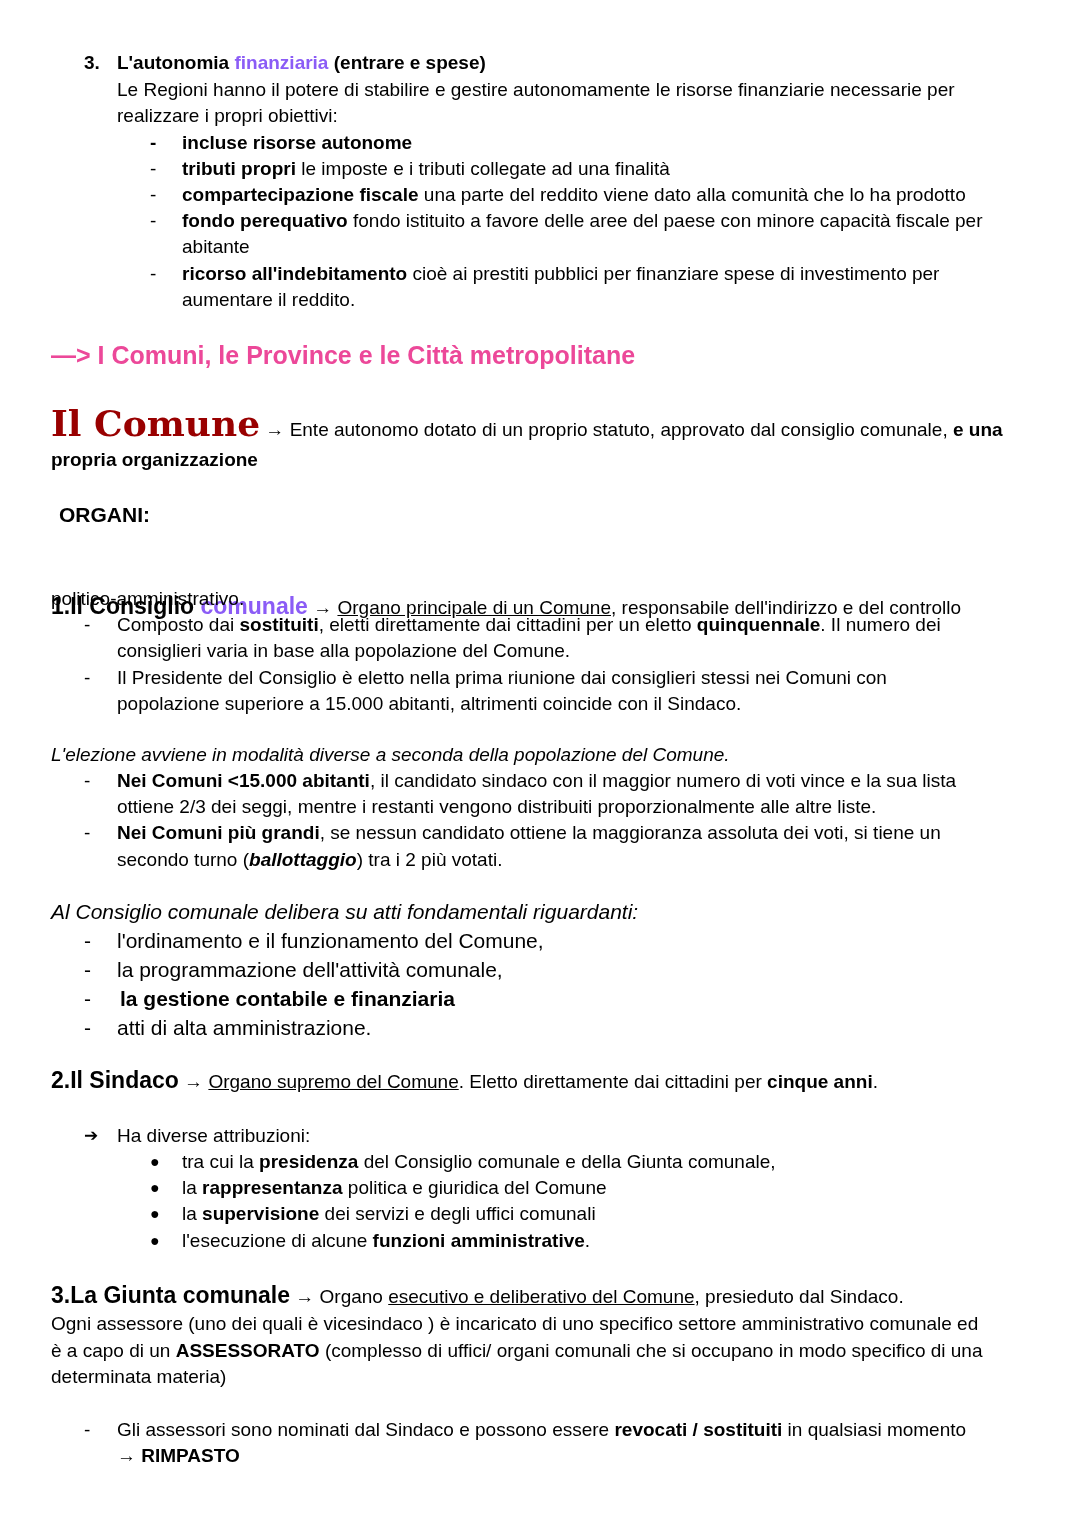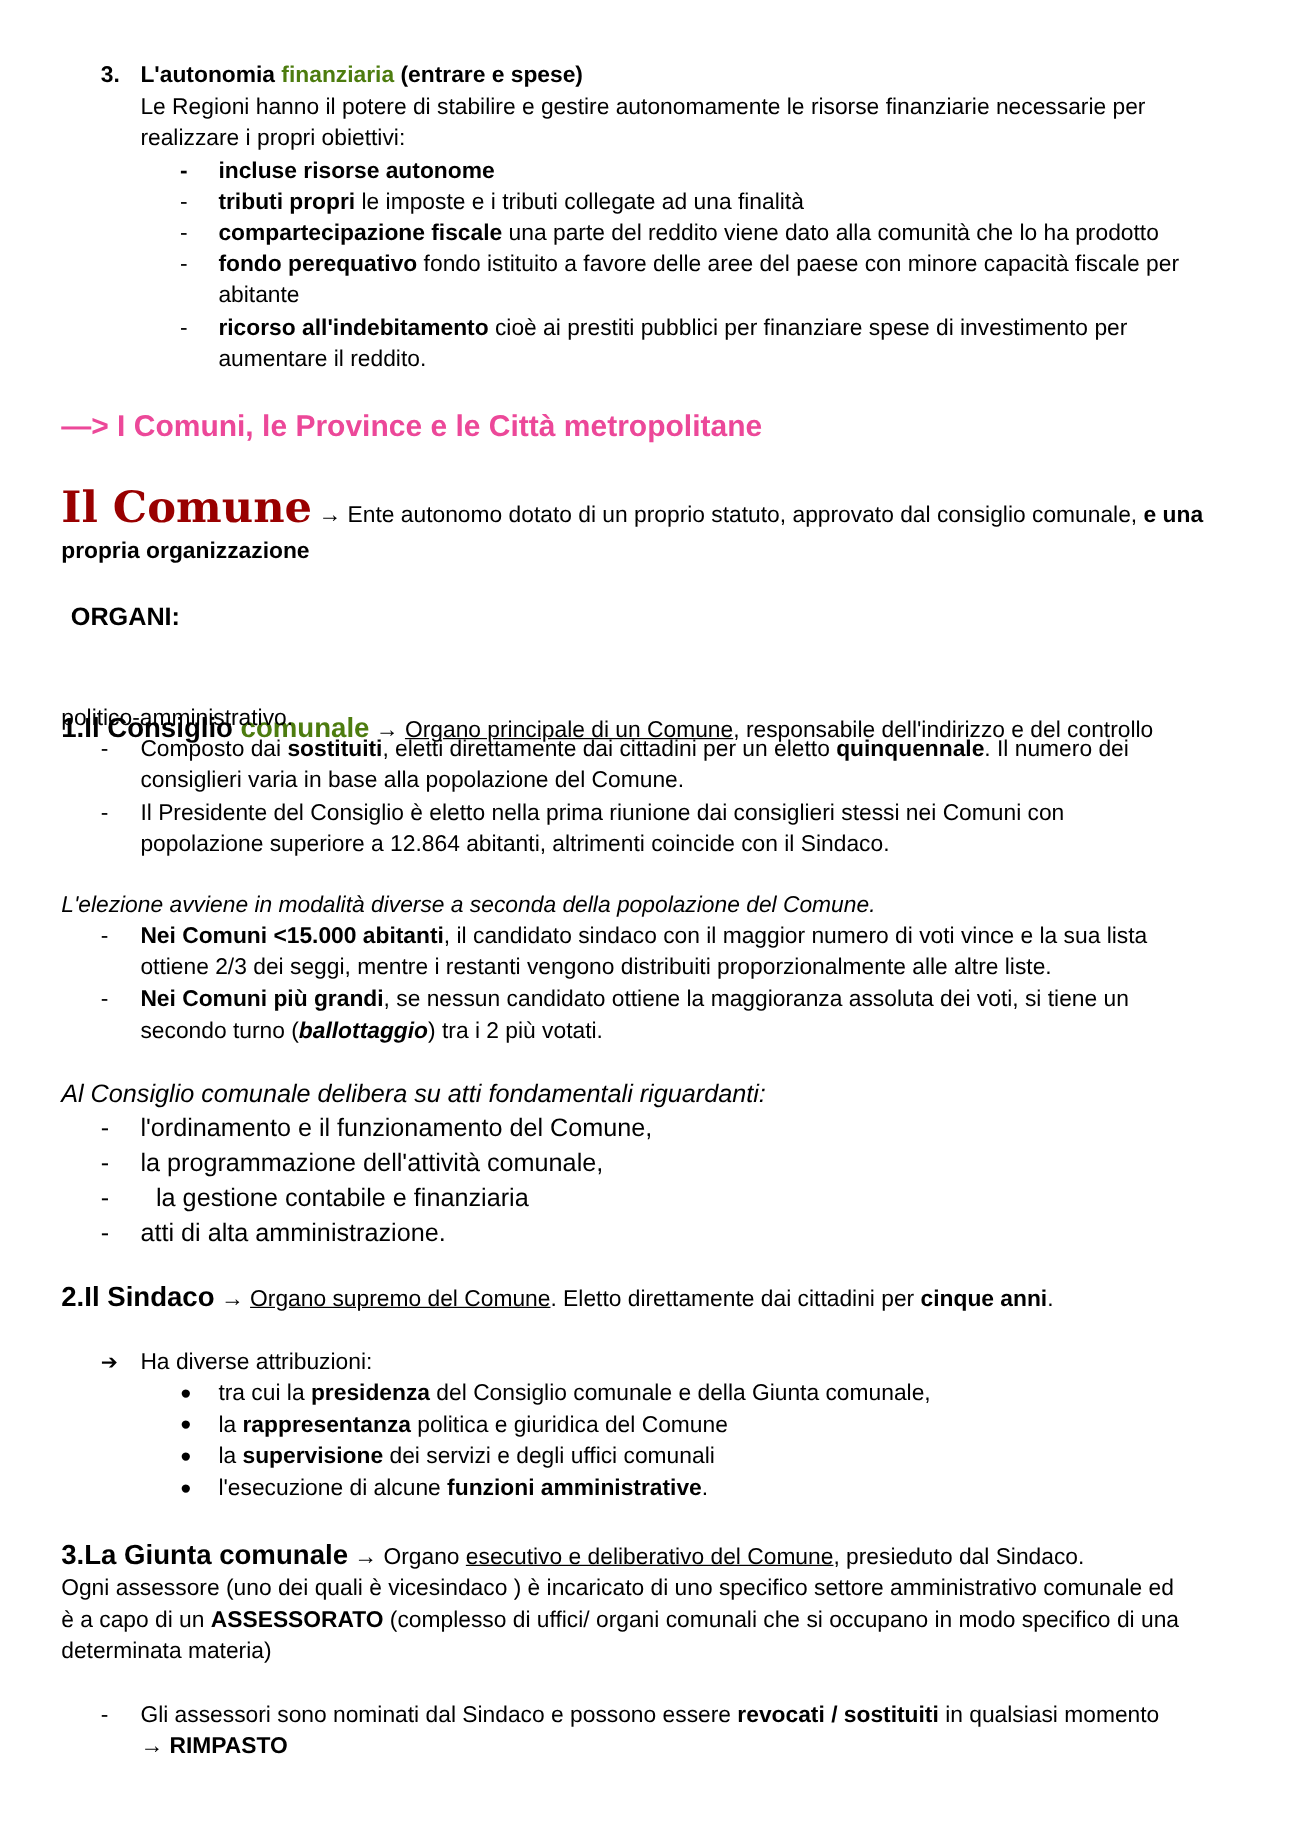--- a/index.html
+++ b/index.html
@@ -6,21 +6,21 @@
   body {
     width: 1080px; height: 1525px; position: relative; overflow: hidden;
     font-family: "Liberation Sans", sans-serif; color: #000000;
     font-size: 19px; line-height: 26px;
   }
   .page { position: absolute; left: 0; top: 0; width: 1080px; }
   .abs { position: absolute; }
   .b { font-weight: bold; }
   .i { font-style: italic; }
   .u { text-decoration: underline; }
-  .red { color: #4d7c0f; }
+  .red { color: #8b5cf6; }
   .dash { position: absolute; width: 14px; text-align: left; }
   .bullet { position: absolute; width: 14px; text-align: left; font-size: 16px; }
   .section-title { font-size: 25px; font-weight: bold; color: #ec4899; line-height: 32px; }
   .comune-title { font-family: "DejaVu Serif", "Liberation Serif", serif; color: #990000; font-weight: bold; font-size: 36px; line-height: 42px; }
   .org-title { font-size: 23px; font-weight: bold; }
   .large { font-size: 21px; line-height: 29px; }
 </style>
 </head>
 <body>
 
@@ -65,40 +65,40 @@
   <div class="abs" style="left:51px; top:586px;">politico-amministrativo.</div>
 
   <div class="abs dash" style="left:84px; top:612px;">-</div>
   <div class="abs" style="left:117px; top:612px; white-space:nowrap;">
     <span>Composto dai </span><span class="b">sostituiti</span><span>, eletti direttamente dai cittadini per un eletto </span><span class="b">quinquennale</span><span>. Il numero dei</span>
   </div>
   <div class="abs" style="left:117px; top:638px;">consiglieri varia in base alla popolazione del Comune.</div>
 
   <div class="abs dash" style="left:84px; top:665px;">-</div>
   <div class="abs" style="left:117px; top:665px;">Il Presidente del Consiglio è eletto nella prima riunione dai consiglieri stessi nei Comuni con</div>
-  <div class="abs" style="left:117px; top:691px;">popolazione superiore a 12.864 abitanti, altrimenti coincide con il Sindaco.</div>
+  <div class="abs" style="left:117px; top:691px;">popolazione superiore a 15.000 abitanti, altrimenti coincide con il Sindaco.</div>
 
   <div class="abs i" style="left:51px; top:742px;">L'elezione avviene in modalità diverse a seconda della popolazione del Comune.</div>
 
   <div class="abs dash" style="left:84px; top:768px;">-</div>
   <div class="abs" style="left:117px; top:768px; white-space:nowrap;"><span class="b">Nei Comuni &lt;15.000 abitanti</span><span>, il candidato sindaco con il maggior numero di voti vince e la sua lista</span></div>
   <div class="abs" style="left:117px; top:794px;">ottiene 2/3 dei seggi, mentre i restanti vengono distribuiti proporzionalmente alle altre liste.</div>
 
   <div class="abs dash" style="left:84px; top:820px;">-</div>
   <div class="abs" style="left:117px; top:820px; white-space:nowrap;"><span class="b">Nei Comuni più grandi</span><span>, se nessun candidato ottiene la maggioranza assoluta dei voti, si tiene un</span></div>
   <div class="abs" style="left:117px; top:847px;"><span>secondo turno (</span><span class="b i">ballottaggio</span><span>) tra i 2 più votati.</span></div>
 
   <div class="abs i large" style="left:51px; top:897px;">Al Consiglio comunale delibera su atti fondamentali riguardanti:</div>
 
   <div class="abs dash large" style="left:84px; top:926px;">-</div>
   <div class="abs large" style="left:117px; top:926px;">l'ordinamento e il funzionamento del Comune,</div>
   <div class="abs dash large" style="left:84px; top:955px;">-</div>
   <div class="abs large" style="left:117px; top:955px;">la programmazione dell'attività comunale,</div>
   <div class="abs dash large" style="left:84px; top:984px;">-</div>
-  <div class="abs large" style="left:130px; top:984px;">la gestione contabile e finanziaria</div>
+  <div class="abs large" style="left:120px; top:984px;font-weight:bold;">la gestione contabile e finanziaria</div>
   <div class="abs dash large" style="left:84px; top:1013px;">-</div>
   <div class="abs large" style="left:117px; top:1013px;">atti di alta amministrazione.</div>
 
   <div class="abs" style="left:51px; top:1067px; white-space:nowrap;">
     <span class="org-title">2.Il Sindaco</span><span> → </span><span class="u">Organo supremo del Comune</span><span>. Eletto direttamente dai cittadini per </span><span class="b">cinque anni</span><span>.</span>
   </div>
 
   <div class="abs" style="left:84px; top:1123px; font-size:17px;">➔</div>
   <div class="abs" style="left:117px; top:1123px;text-align:center;">Ha diverse attribuzioni:</div>
 

